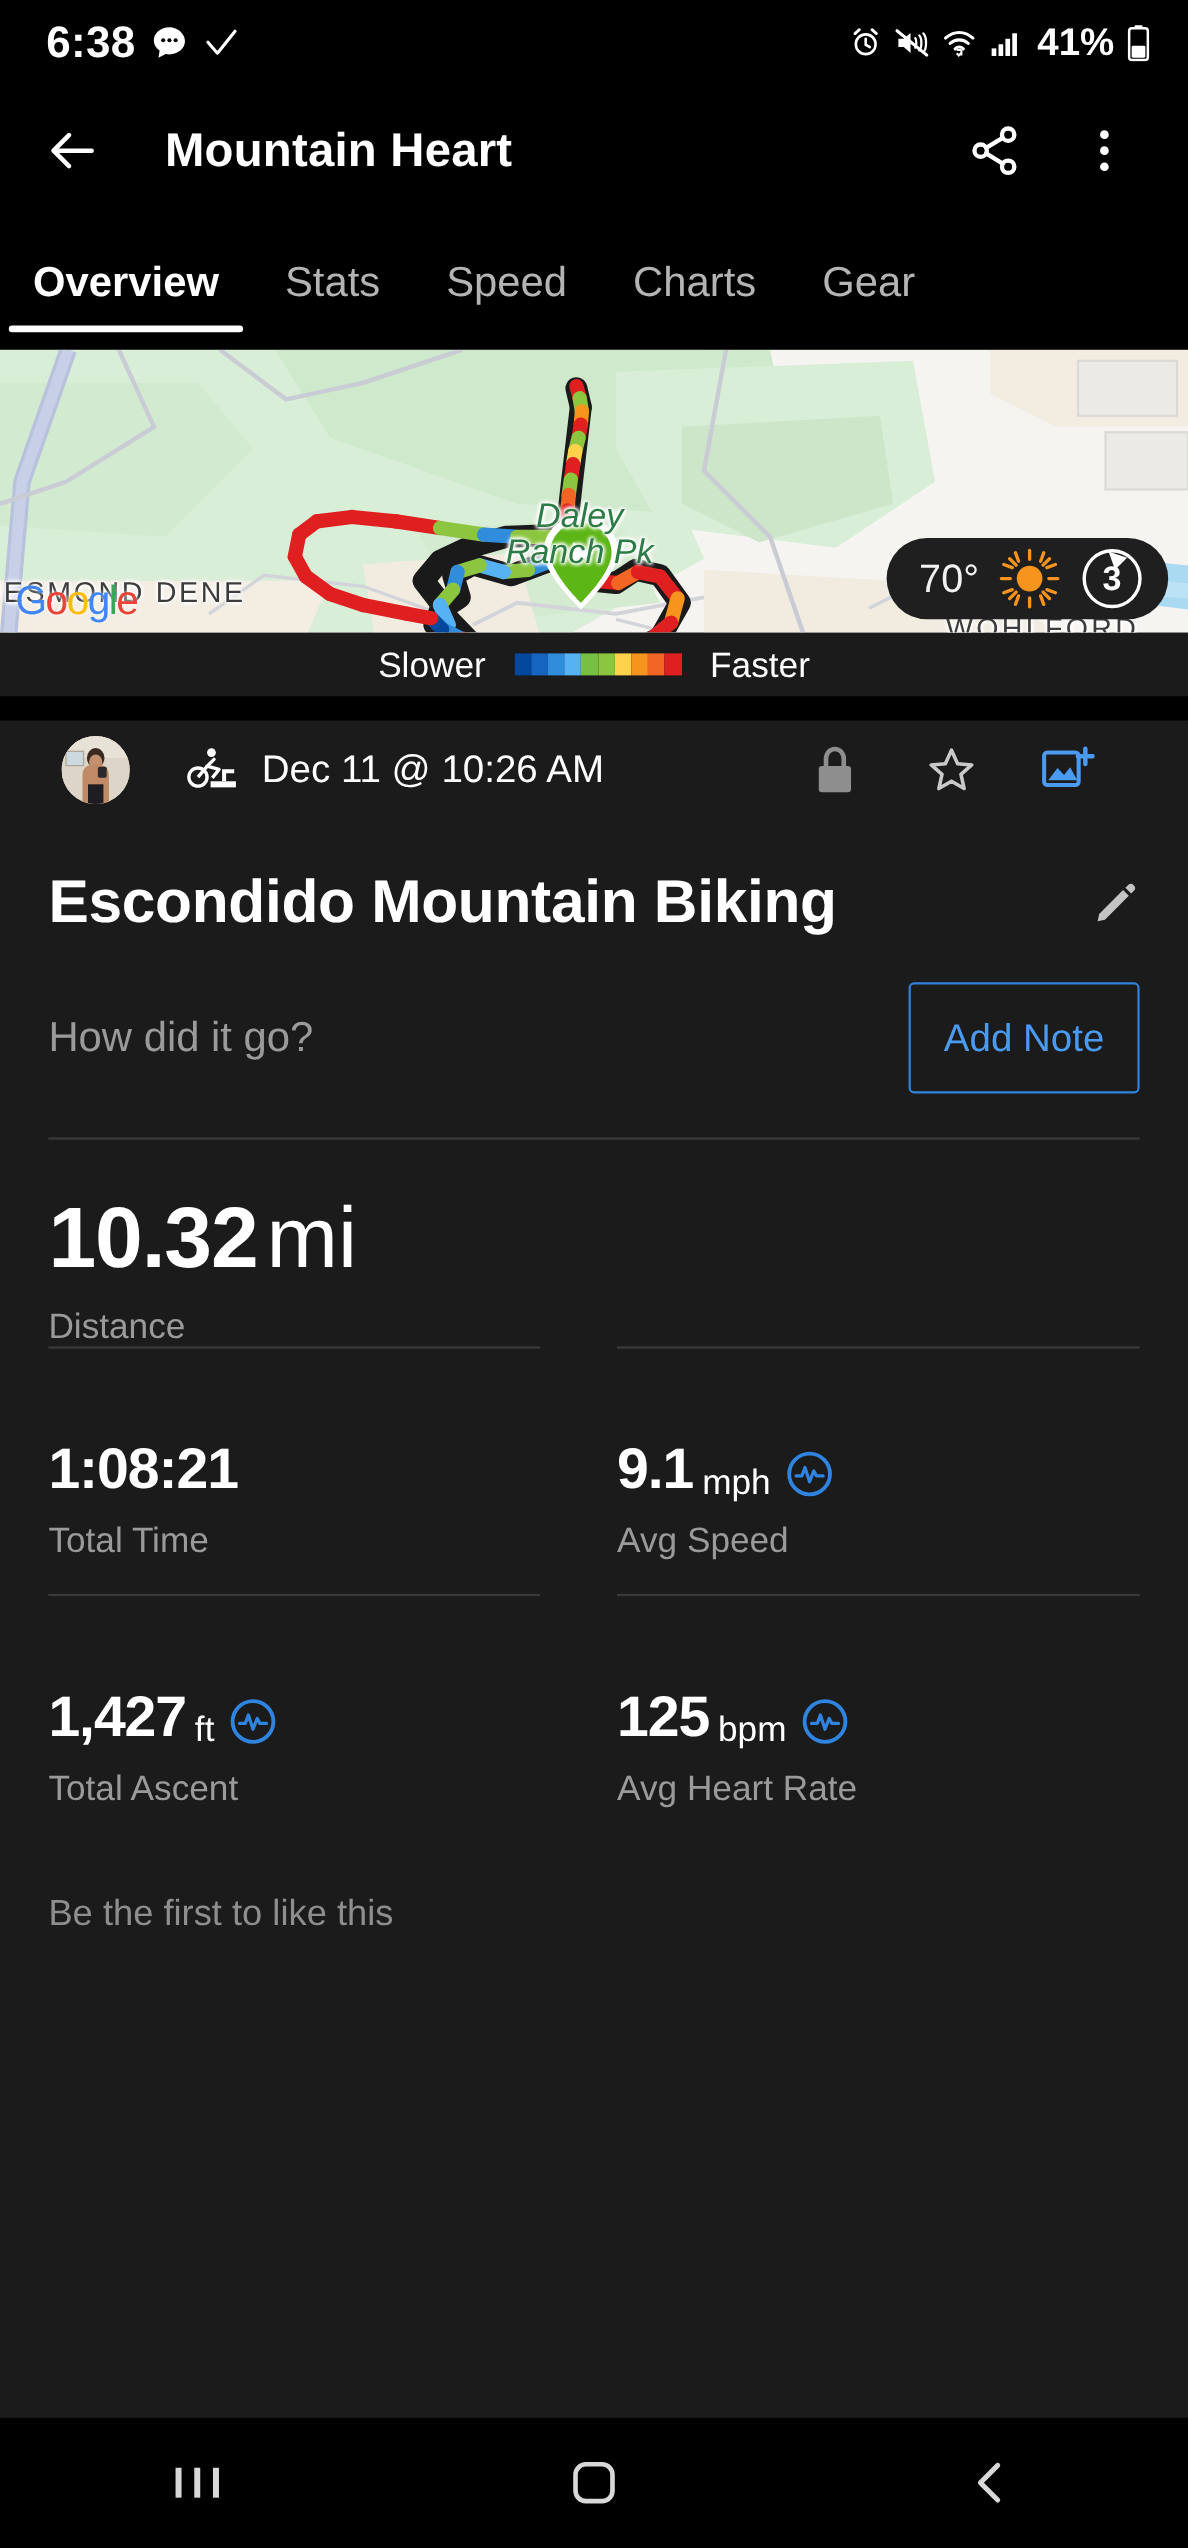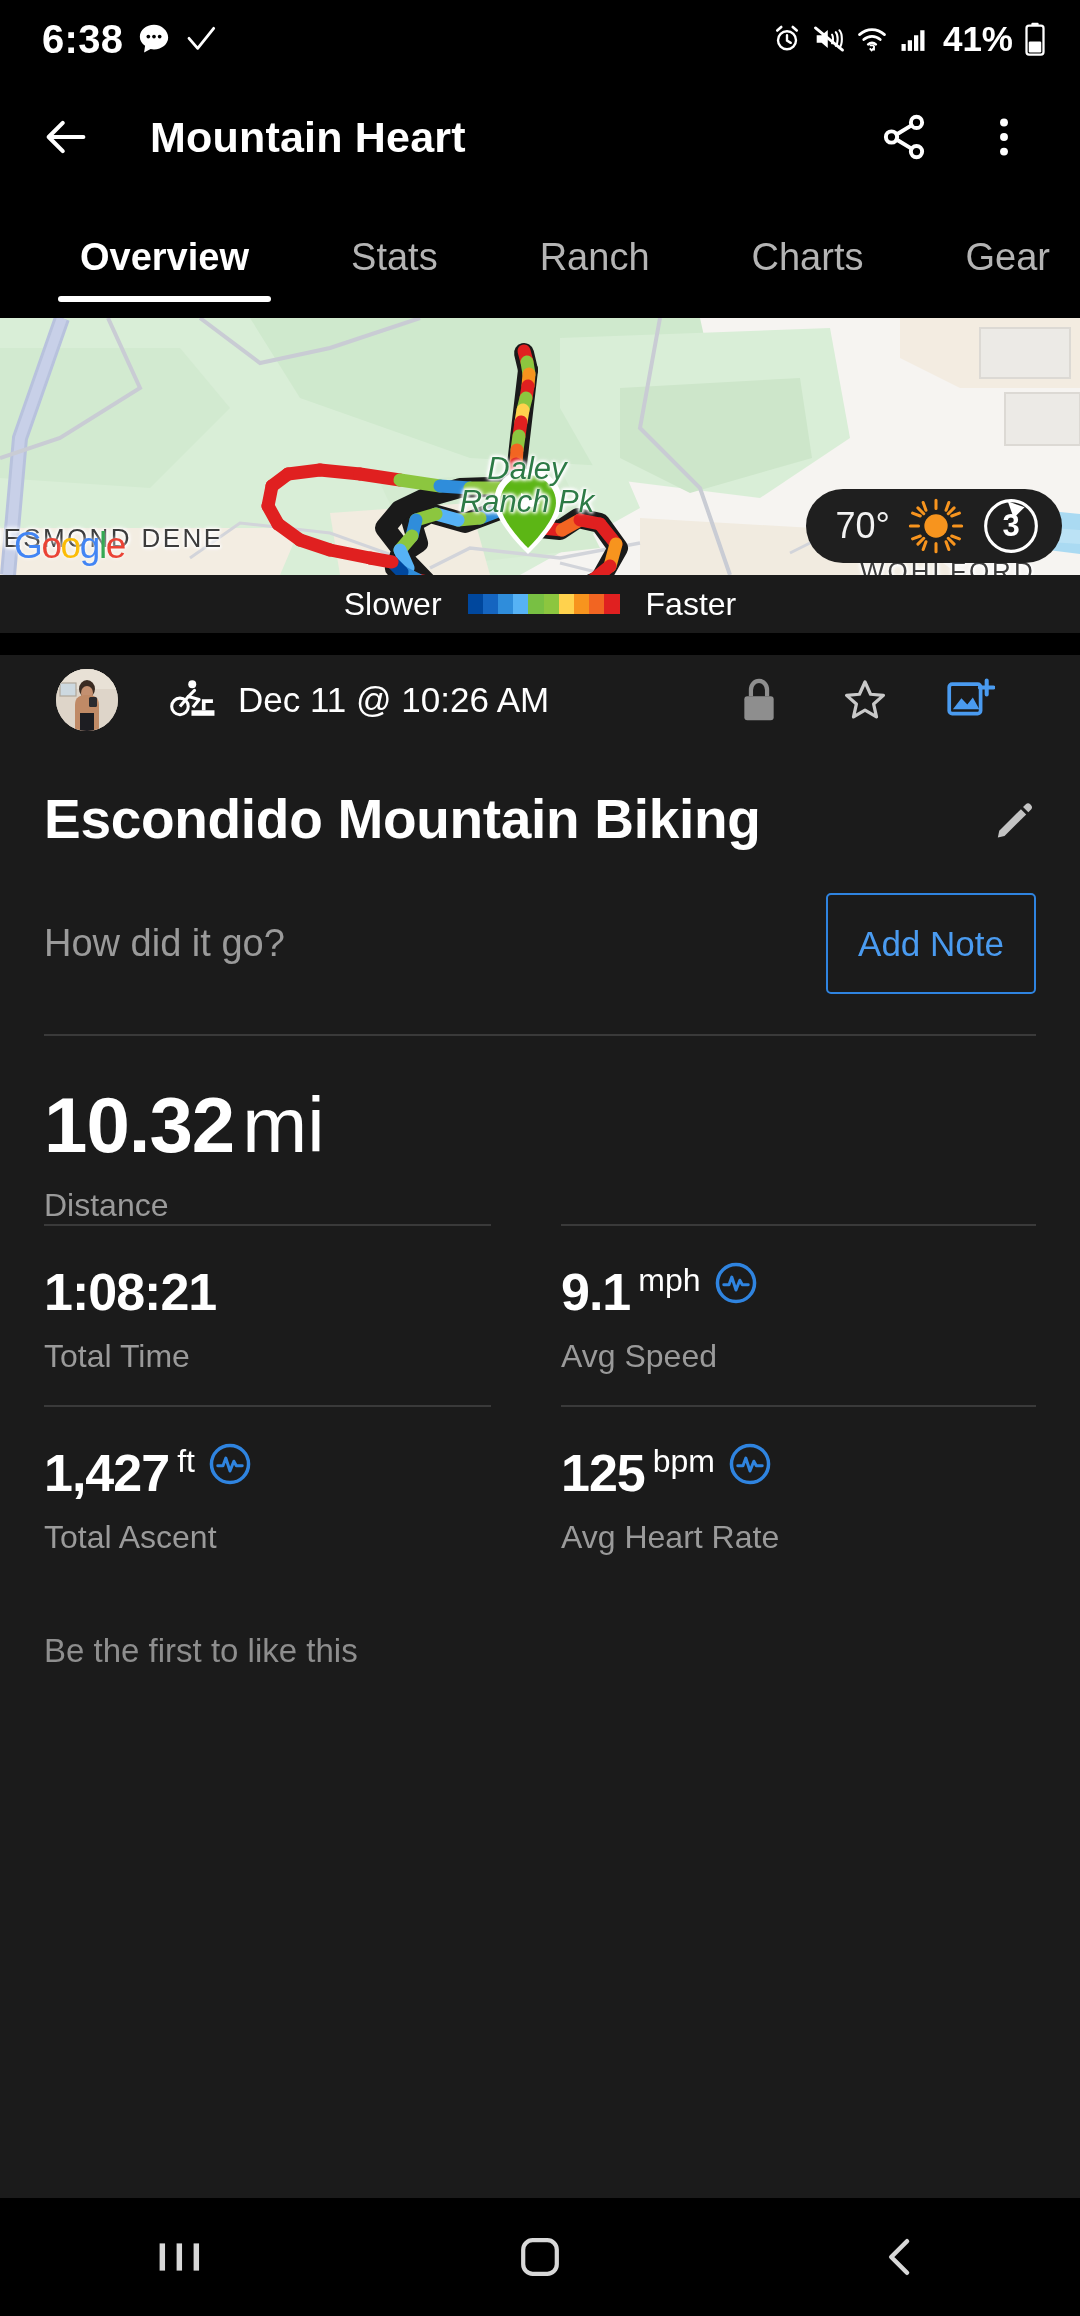--- a/index.html
+++ b/index.html
@@ -17,21 +17,21 @@
   .sb-batt-text { font-size:35px; font-weight:700; margin-left:3px; }
   .ic { display:block; }
 
   
   .appbar { height:118px; display:flex; align-items:center; padding:0 40px 0 30px; }
   .appbar-title { color:#fff; font-size:43px; font-weight:700; margin-left:48px; letter-spacing:.2px; flex:1; }
   .appbar-actions { display:flex; align-items:center; gap:28px; }
   .iconbtn { width:72px; height:72px; display:flex; align-items:center; justify-content:center; }
 
   
-  .tabs { display:flex; align-items:flex-start; height:122px; padding-left:50px; position:relative;justify-content:space-between; }
+  .tabs { display:flex; align-items:flex-start; height:122px; position:relative; }
   .tab { position:relative; height:122px; display:flex; align-items:center; padding:0 30px;
          color:#b4b4b4; font-size:38px; font-weight:400; white-space:nowrap; }
   .tab.active { color:#fff; font-weight:700; }
   .tab.active::after { content:""; position:absolute; left:8px; right:8px; bottom:16px;
                        height:6px; background:#fff; border-radius:3px; }
 
   
   .map { position:relative; width:1080px; height:257px; overflow:hidden; background:#eaf3e9; }
   .map-svg { position:absolute; inset:0; }
   .map-label { position:absolute; font-size:26px; color:#3c3c3c; letter-spacing:2.4px; font-weight:500;
@@ -84,21 +84,21 @@
   .stat-unit { font-size:36px; font-weight:500; margin-left:8px; letter-spacing:0; }
   .stat-label { color:#9a9a9a; font-size:32px; margin-top:16px; }
 
   .stat-grid { display:flex; padding:0 44px; }
   .stat-cell { flex:1; padding-top:38px; padding-bottom:30px; position:relative; }
   .stat-cell.right { padding-left:42px; }
   .stat-cell .stat-value { font-size:52px; }
   .stat-cell .stat-unit { font-size:32px; }
   .cell-top-border::before { content:""; position:absolute; top:0; left:0; right:28px; height:2px; background:#3a3a3a; }
   .stat-cell.right.cell-top-border::before { left:42px; right:0; }
-  .val-line { display:flex; align-items:flex-start; }
+  .val-line { display:flex; align-items:flex-end;margin-top:44px; }
   .pulse-badge { margin-left:14px; }
 
   .like-text { color:#8e8e8e; font-size:33px; padding:0 44px; margin-top:46px; }
 
   
   .navbar { position:absolute; left:0; bottom:0; width:1080px; height:118px; background:#000;
             display:flex; align-items:center; justify-content:space-around; }
   .nav-slot { width:200px; display:flex; align-items:center; justify-content:center; }
 </style>
 </head>
@@ -178,21 +178,21 @@
   </div>
 
   <div class="tabs">
     <div class="tab active">
         <span>Overview</span>
       </div>
     <div class="tab">
         <span>Stats</span>
       </div>
     <div class="tab">
-        <span>Ranch</span>
+        <span>Speed</span>
       </div>
     <div class="tab">
         <span>Charts</span>
       </div>
     <div class="tab">
         <span>Gear</span>
       </div>
   </div>
 
   <div class="map">

